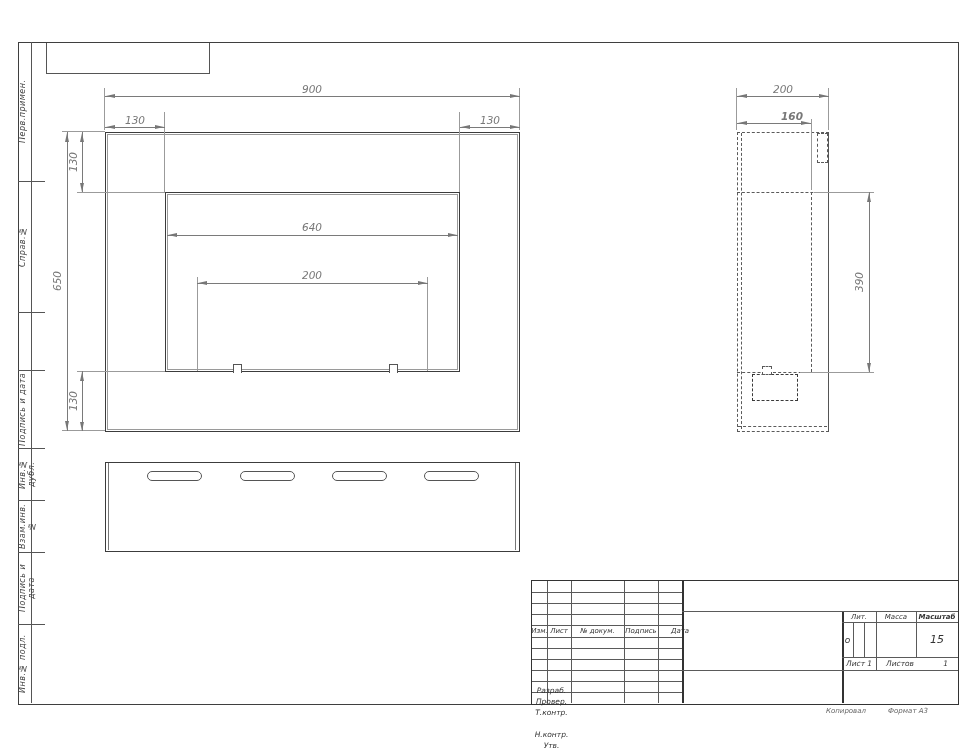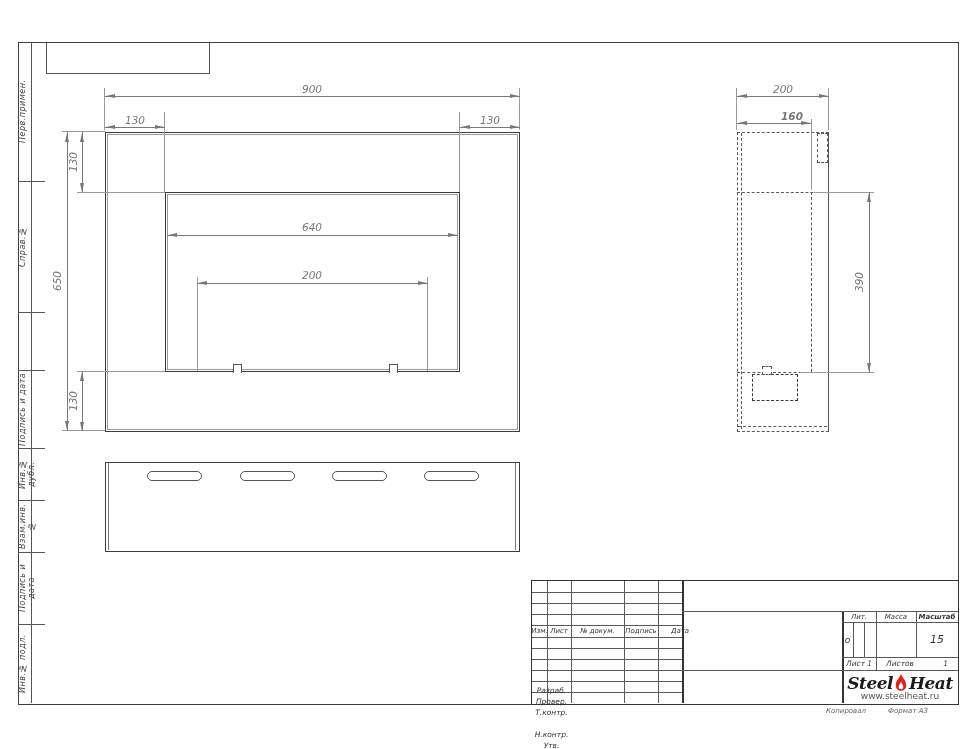--- a/index.html
+++ b/index.html
@@ -249,31 +249,18 @@
 
     <div class="tb-split" style="left:310px;top:76px;width:34px;height:13px;">
       <span>Лист</span>
       <span>1</span>
     </div>
     <div class="tb-split" style="left:344px;top:76px;width:82px;height:13px;padding:0 10px;">
       <span>Листов</span>
       <span>1</span>
     </div>
 
-    <div class="logo-wrap" style="left:310px;top:89px;width:116px;height:33px;">
-      <div class="logo-row">
-        <span class="logo-txt">Steel</span>
-        <span style="display:inline-block;width:14px;height:19px;">
-          <svg width="14" height="19" viewBox="0 0 24 32">
-            <path d="M12 0c1.2 8 9 11 9 21a9 9 0 0 1-18 0C3 11 10.8 8 12 0z" fill="#e32119"></path>
-            <path d="M12 14c.6 4.5 4 5.5 4 9.5a4 4 0 0 1-8 0c0-4 3.4-5 4-9.5z" fill="#fff"></path>
-          </svg>
-        </span>
-        <span class="logo-txt">Heat</span>
-      </div>
-      <div class="logo-url">www.steelheat.ru</div>
-    </div>
   </div>
 
   <div class="foot-txt" style="left:846px;top:707px;">Копировал</div>
   <div class="foot-txt" style="left:908px;top:707px;">Формат А3</div>
 
 </div>
 
 </body></html>

